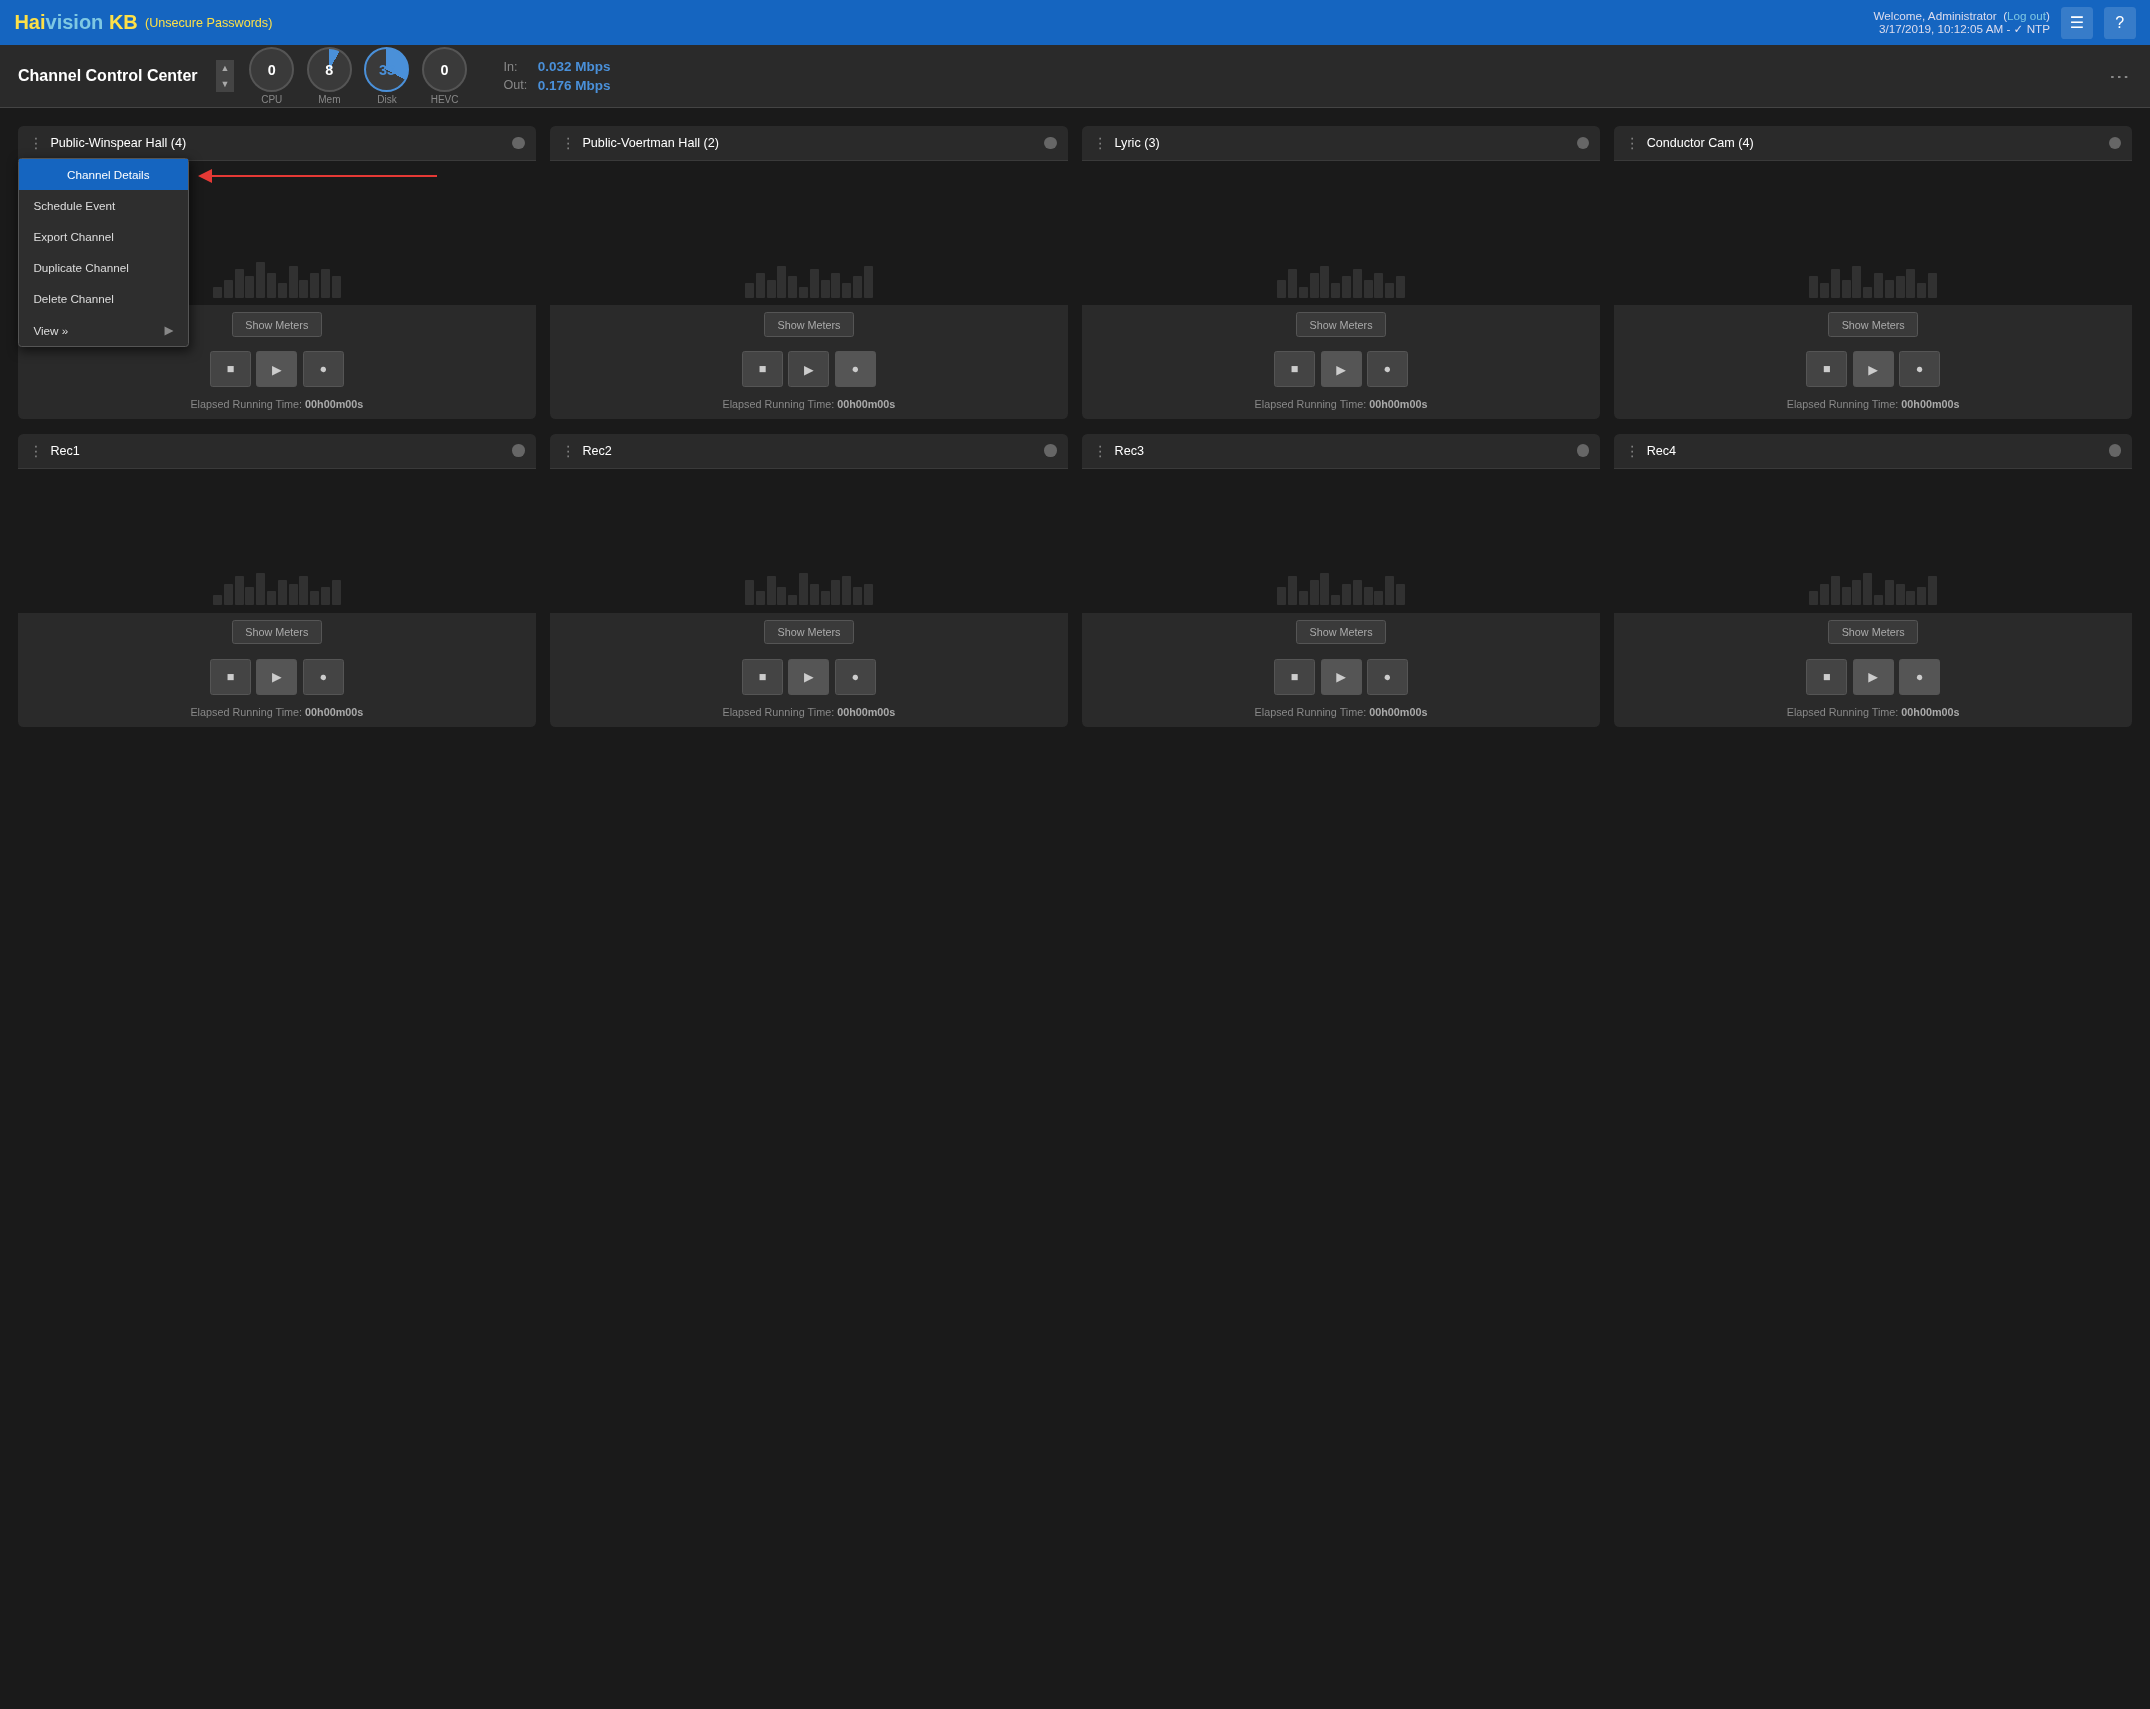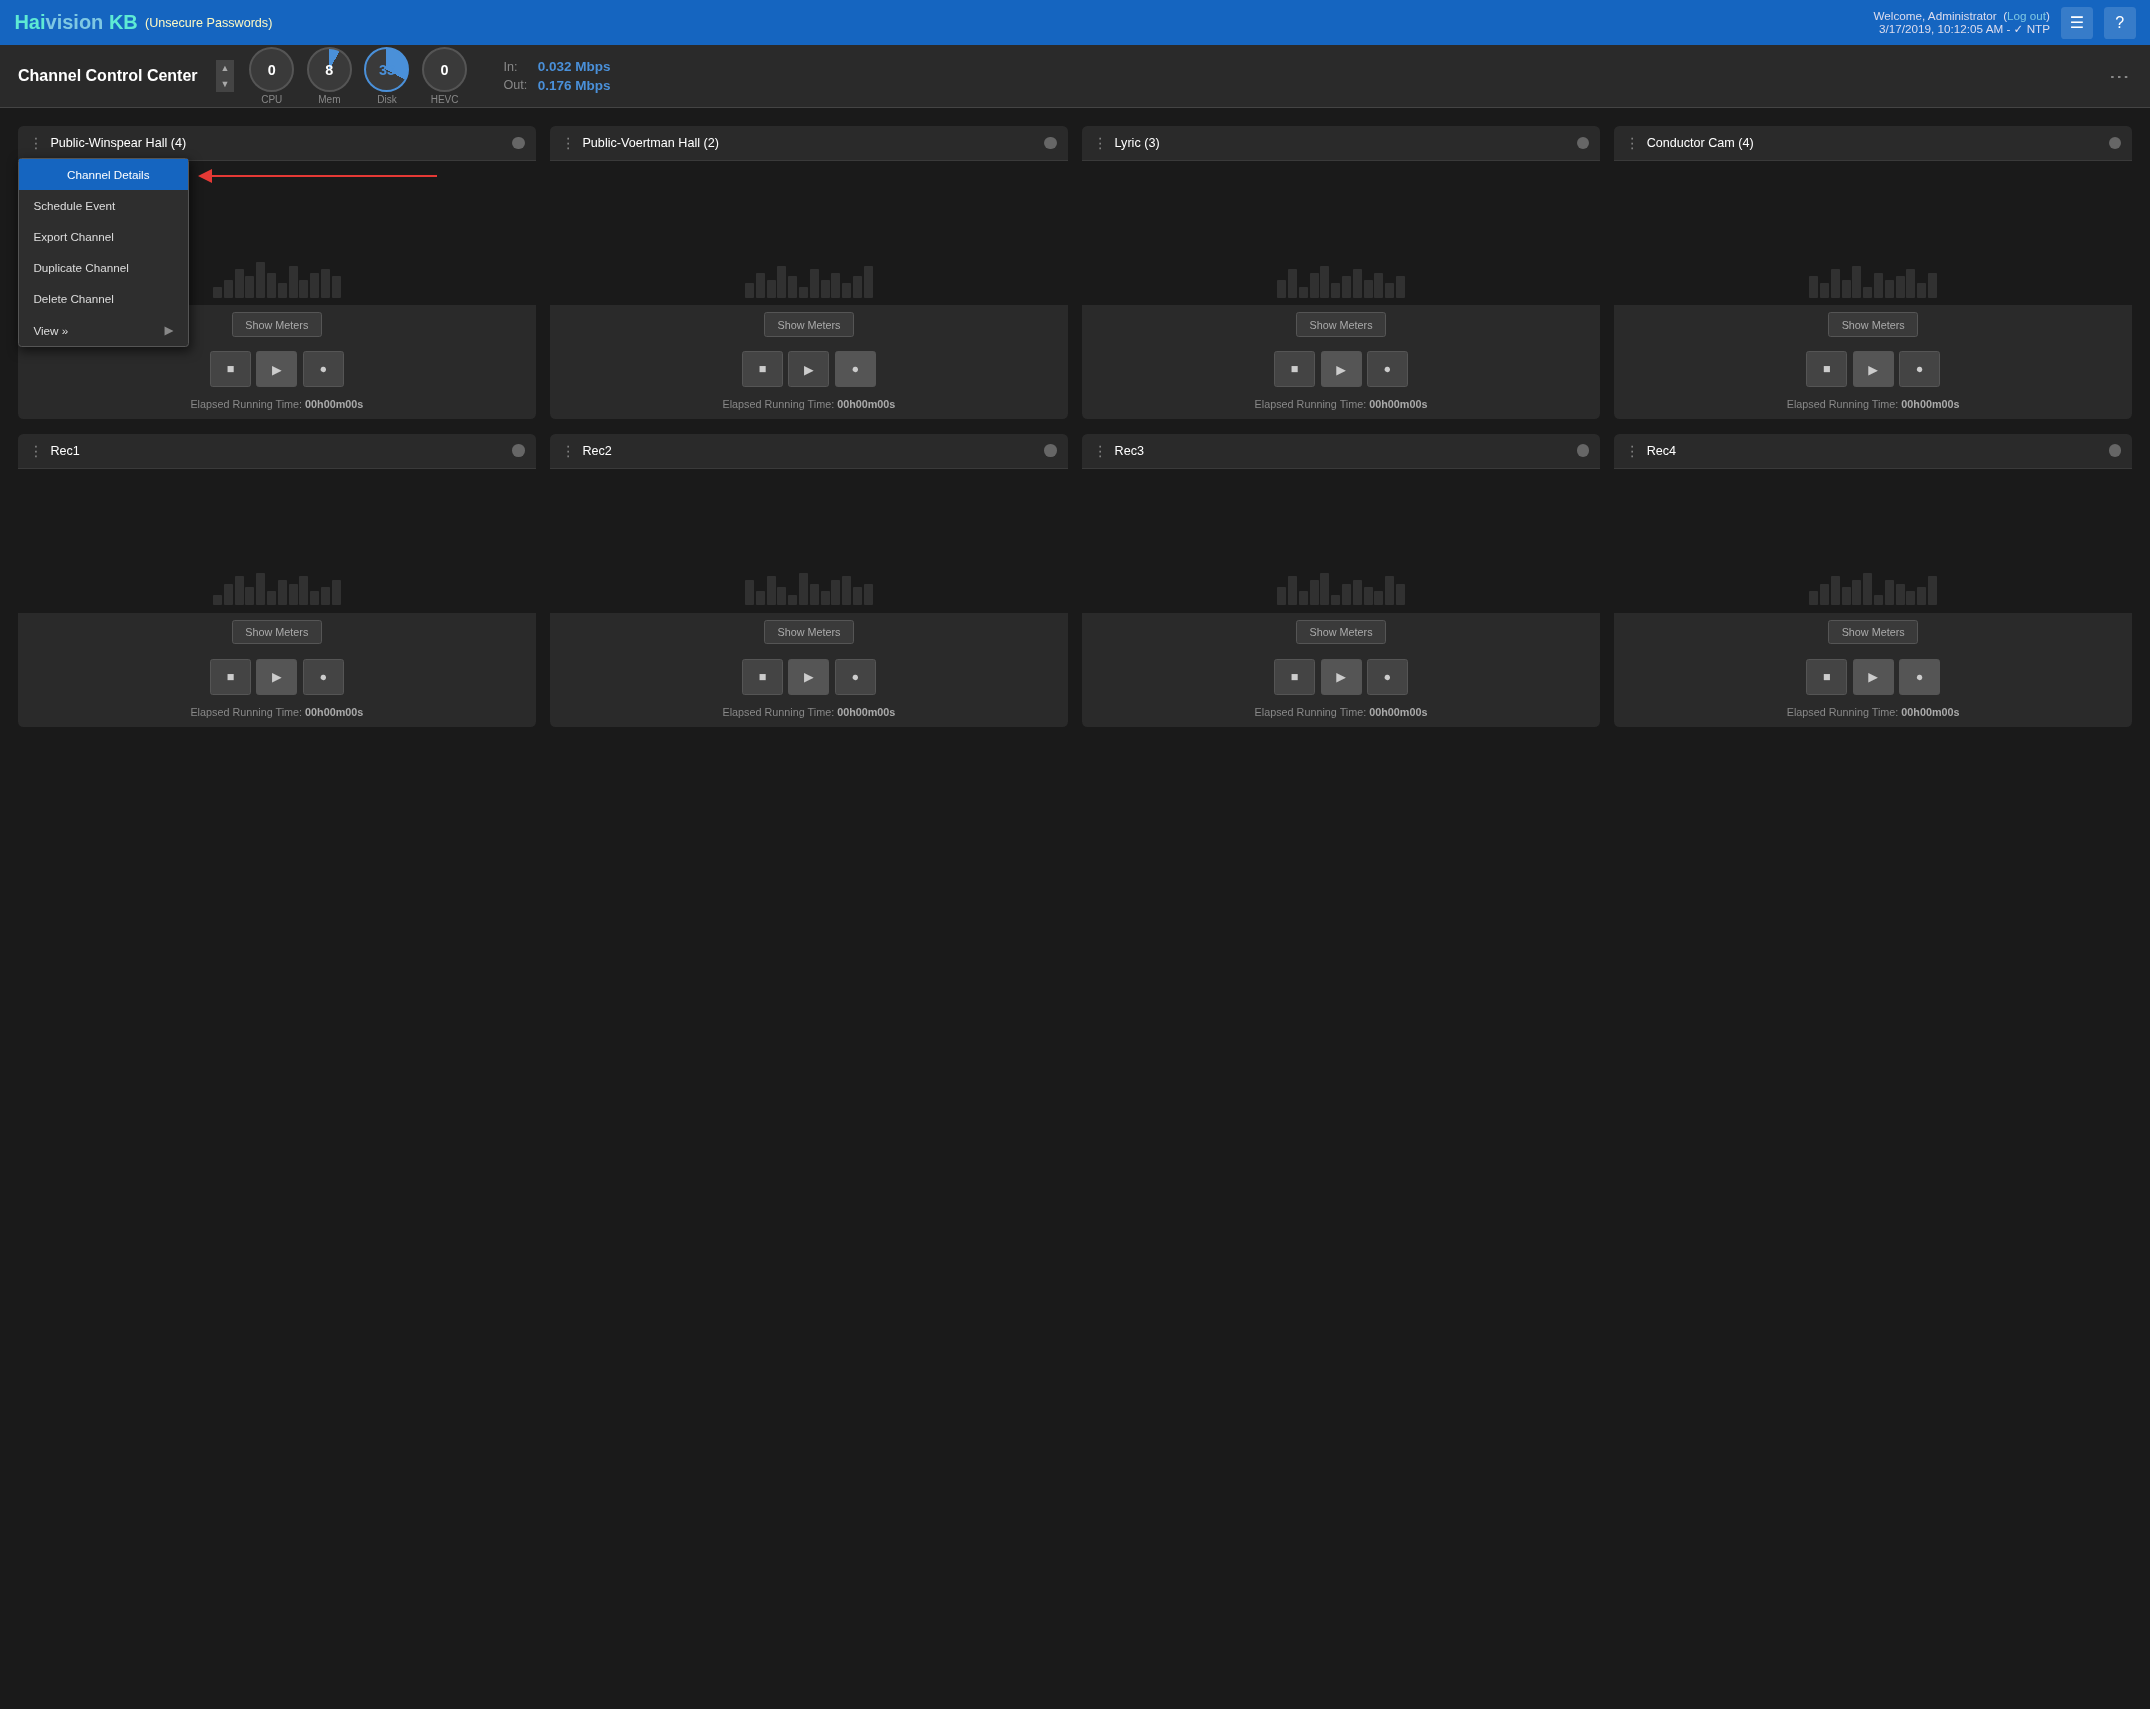--- a/index.html
+++ b/index.html
@@ -14,22 +14,22 @@
     .top-nav {
       background: #1565c0;
       display: flex;
       align-items: center;
       justify-content: space-between;
       padding: 0 14.4px;
       height: 45px;
     }
     .top-nav-left { display: flex; align-items: center; gap: 7.2px; }
     .brand { font-size: 20px; font-weight: bold; color: white; }
-    .brand span { color: #5eead4; }
-    .unsecure { font-size: 12.6px; color: #fef9c3; }
+    .brand span { color: #fde047; }
+    .unsecure { font-size: 12.6px; color: #fde047; }
     .top-nav-right { display: flex; align-items: center; gap: 10.8px; }
     .nav-info { text-align: right; font-size: 11.7px; color: #dde; }
     .nav-info a { color: #7ec8e3; text-decoration: none; }
     .nav-icon-btn {
       background: rgba(255,255,255,0.15);
       border: none;
       border-radius: 3.6px;
       width: 32px; height: 32px;
       cursor: pointer;
       display: flex; align-items: center; justify-content: center;

